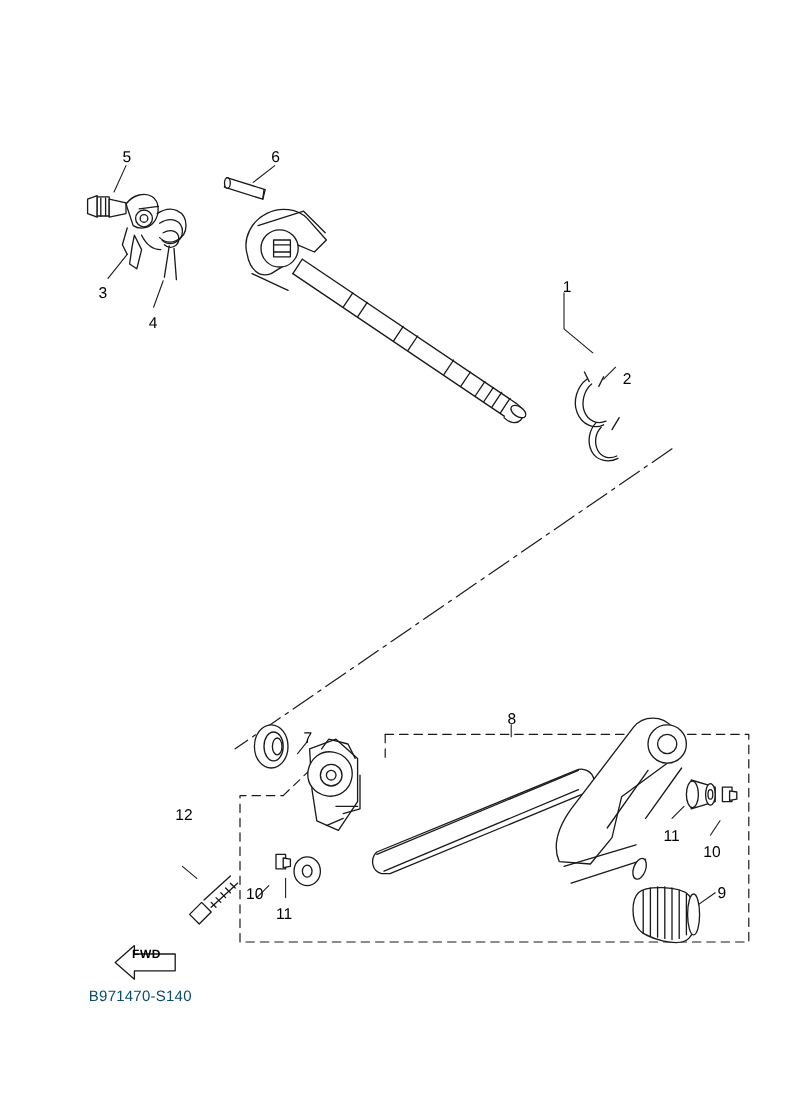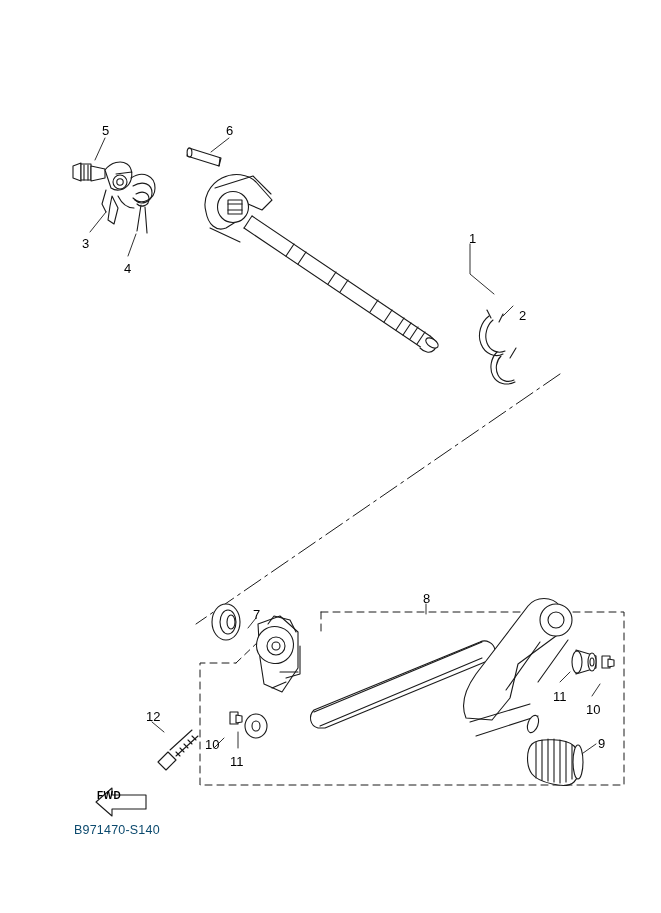--- a/index.html
+++ b/index.html
@@ -36,21 +36,21 @@
     position: absolute;
     left: 74px;
     top: 823px;
     font-size: 12.5px;
     letter-spacing: 0.2px;
     color: #0c4a6e;
     white-space: nowrap;
   }
   #fwd-label {
     position: absolute;
-    left: 97px;
+    left: 110px;
     top: 790px;
     font-size: 10px;
     font-weight: bold;
     color: #000;
     letter-spacing: 0.5px;
     text-align: right;
   }
 </style>
 </head>
 <body>
@@ -239,19 +239,19 @@
   <div class="callout" style="left:226px; top:124px;">6</div>
   <div class="callout" style="left:82px;  top:237px;">3</div>
   <div class="callout" style="left:124px; top:262px;">4</div>
   <div class="callout" style="left:469px; top:232px;">1</div>
   <div class="callout" style="left:519px; top:309px;">2</div>
   <div class="callout" style="left:253px; top:608px;">7</div>
   <div class="callout" style="left:423px; top:592px;">8</div>
   <div class="callout" style="left:553px; top:690px;">11</div>
   <div class="callout" style="left:586px; top:703px;">10</div>
   <div class="callout" style="left:598px; top:737px;">9</div>
-  <div class="callout" style="left:146px; top:710px;">12</div>
+  <div class="callout" style="left:146px; top:672px;">12</div>
   <div class="callout" style="left:205px; top:738px;">10</div>
   <div class="callout" style="left:230px; top:755px;">11</div>
 
   <div id="part-code">B971470-S140</div>
 
 </div>
 
 </body></html>

